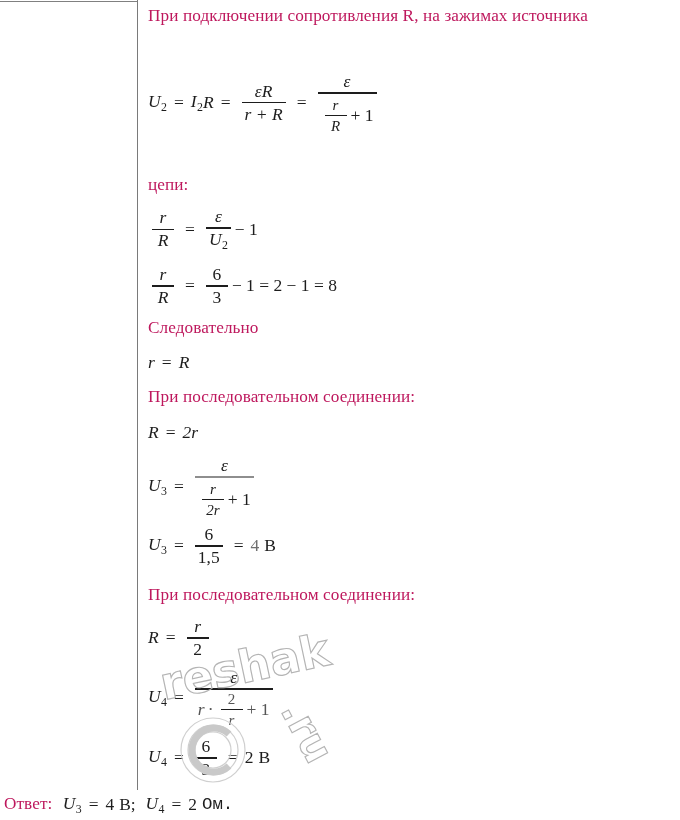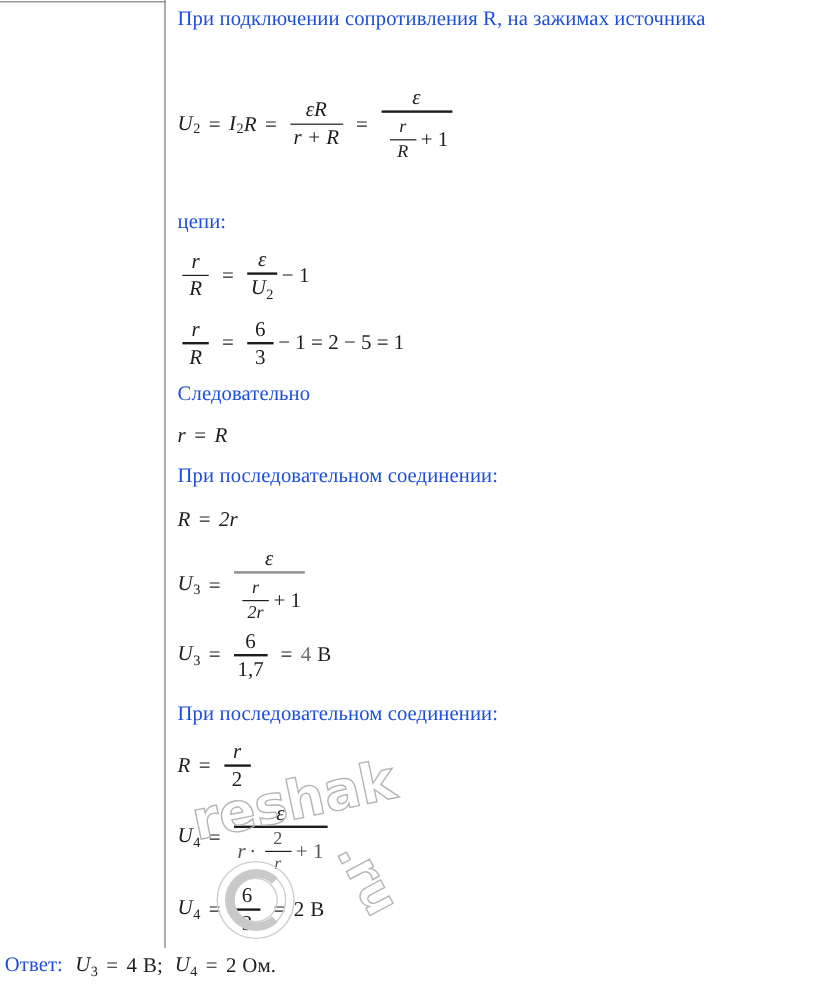--- a/index.html
+++ b/index.html
@@ -49,21 +49,21 @@
 
   .line {
     position: absolute;
     left: 0;
     white-space: nowrap;
   }
 
   .prose {
     font-size: 17.2px;
     letter-spacing: 0.1px;
-    color: #1d4ed8;
+    color: #be185d;
   }
 
   
   .math {
     font-family: "Liberation Serif", "DejaVu Serif", serif;
     font-size: 17.5px;
     color: #1d1d1d;
     display: flex;
     align-items: center;
   }
@@ -220,21 +220,21 @@
         <span class="num it">r</span>
         <span class="bar"></span>
         <span class="den it">R</span>
       </span>
       <span class="op op-eq">=</span>
       <span class="frac">
         <span class="num">6</span>
         <span class="bar"></span>
         <span class="den">3</span>
       </span>
-      <span>− 1 = 2 − 5 = 1</span>
+      <span>− 1 = 2 − 1 = 8</span>
     </div>
 
     <div class="line prose" style="top:318px;text-align:center;">Следовательно</div>
 
     <div class="line math" style="top:352px;">
       <span class="it">r</span>
       <span class="op op-eq">=</span>
       <span class="it">R</span>
     </div>
 
@@ -264,21 +264,21 @@
         </span>
       </span>
     </div>
 
     <div class="line math" style="top:525px;">
       <span class="it"><span>U</span><span class="sub-n">3</span></span>
       <span class="op op-eq">=</span>
       <span class="frac">
         <span class="num">6</span>
         <span class="bar"></span>
-        <span class="den">1,7</span>
+        <span class="den">1,5</span>
       </span>
       <span class="op op-eq">=</span>
       <span style="color:#6f6f6f;">4</span>
       <span class="upr" style="margin-left:5px;">В</span>
     </div>
 
     <div class="line prose" style="top:585px;">При последовательном соединении:</div>
 
     <div class="line math" style="top:617px;">
       <span class="it">R</span>
@@ -344,17 +344,17 @@
   <div id="answer">
     <span class="prose">Ответ:</span>
     <span class="math" style="margin-left:6px;">
       <span class="it"><span>U</span><span class="sub-n">3</span></span>
       <span class="op op-eq">=</span>
       <span>4</span>
       <span class="upr" style="margin-left:5px;">В;</span>
       <span class="it" style="margin-left:10px;"><span>U</span><span class="sub-n">4</span></span>
       <span class="op op-eq">=</span>
       <span>2</span>
-      <span class="upr" style="margin-left:5px;">Ом.</span>
+      <span class="upr" style="margin-left:5px;font-family:Liberation Mono, monospace;">Ом.</span>
     </span>
   </div>
 
 </div>
 
 </body></html>

